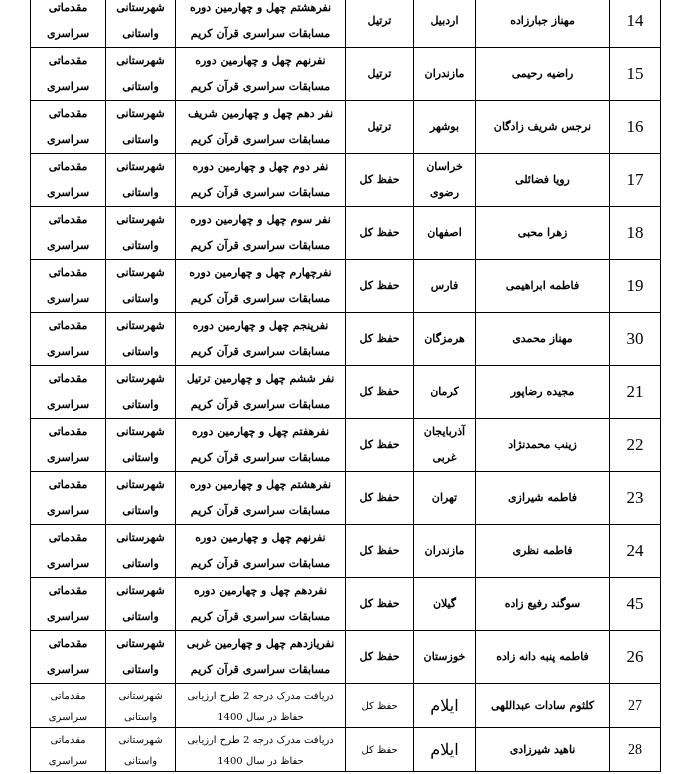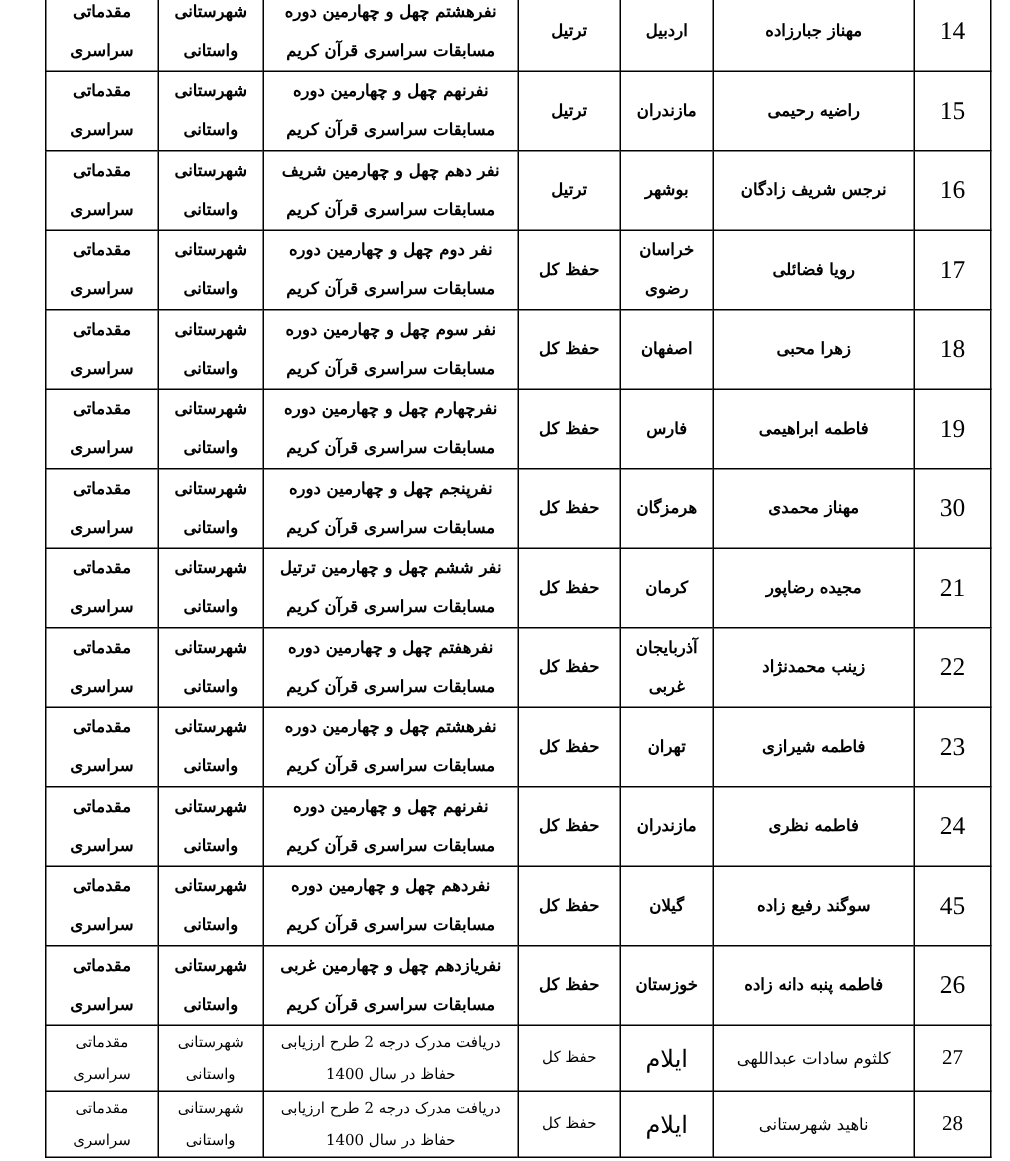--- a/index.html
+++ b/index.html
@@ -7,21 +7,21 @@
          font-family: "DejaVu Serif", "Liberation Serif", serif; color: #000; }
   .doc { position: absolute; left: 30px; top: -6px; width: 630px; }
   table { border-collapse: collapse; table-layout: fixed; width: 630px; direction: rtl; }
   td { border: 1px solid #000; text-align: center; vertical-align: middle; padding: 0 2px;
        font-size: 11px; line-height: 26px; font-weight: bold; }
   tr.big td { height: 51px; }
   tr.small td { height: 43px; font-weight: normal; font-size: 10px; line-height: 21px; }
   td.num { font-family: "Liberation Serif", serif; font-weight: normal; font-size: 17px; }
   tr.small td.num { font-size: 14px; }
   tr.small td.prov { font-size: 16px; font-weight: normal; }
-  tr.small td.name { font-size: 11px; font-weight: normal; }
+  tr.small td.name { font-size: 11px; font-weight: bold; }
   td .ln { display: block; white-space: nowrap; }
 </style>
 </head>
 <body>
 
 <div class="doc">
   <table>
     <colgroup>
       <col style="width:51px">
       <col style="width:134px">
@@ -309,21 +309,21 @@
             <span class="ln">شهرستانی</span>
             <span class="ln">واستانی</span>
           </td>
           <td class="lvl2">
             <span class="ln">مقدماتی</span>
             <span class="ln">سراسری</span>
           </td>
         </tr>
         <tr class="small">
           <td class="num">28</td>
-          <td class="name">ناهید شهرستانی</td>
+          <td class="name">ناهید شیرزادی</td>
           <td class="prov">
             <span class="ln">ایلام</span>
           </td>
           <td class="field">حفظ کل</td>
           <td class="title">
             <span class="ln">دریافت مدرک درجه 2 طرح ارزیابی</span>
             <span class="ln">حفاظ در سال 1400</span>
           </td>
           <td class="lvl1">
             <span class="ln">شهرستانی</span>

